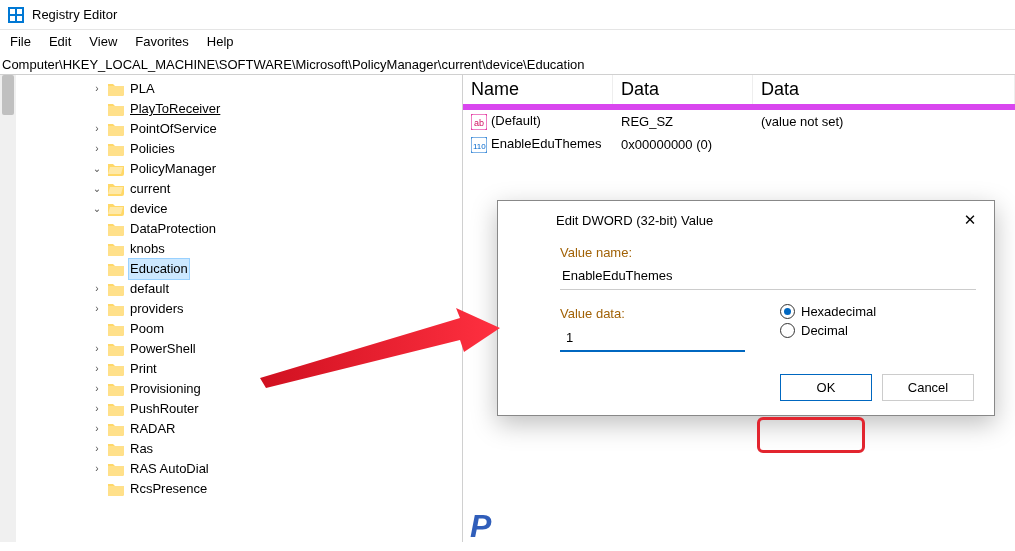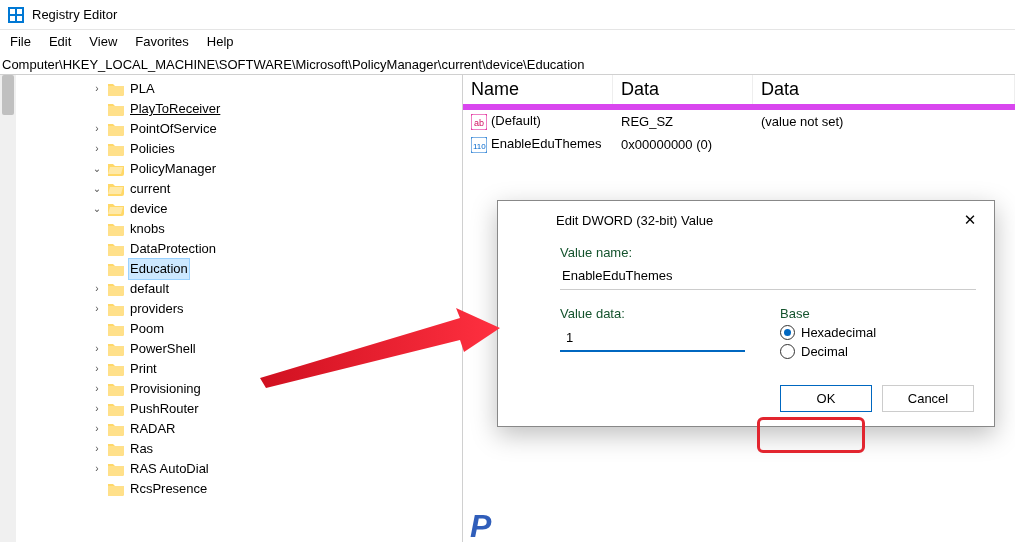--- a/index.html
+++ b/index.html
@@ -149,21 +149,21 @@
   padding: 10px 14px 8px 14px;
 }
 .dialog-close {
   font-size: 15px;
   cursor: default;
   width: 20px; text-align: center;
 }
 .dialog-body {
   padding: 2px 18px 14px 18px;
 }
-.field-label { margin-top: 6px; margin-bottom: 4px; color: #14532d; }
+.field-label { margin-top: 6px; margin-bottom: 4px; color: #a16207; }
 .value-name-display {
   border-bottom: 1px solid #ccc;
   padding: 4px 2px 6px 2px;
   margin-bottom: 10px;
 }
 .value-row {
   display: flex;
   gap: 30px;
   align-items: flex-start;
 }
@@ -359,33 +359,33 @@
                     <ul>
                       <li style="padding-left: 0px;">
                         <div class="row">
                           <span class="toggle"></span>
                           <span class="folder-icon">
                             <svg viewBox="0 0 16 14">
                               <path d="M0 2h5l2 2h9v8a2 2 0 0 1-2 2H0z" fill="#ffd868"></path>
                               <path d="M0 4h16v8a2 2 0 0 1-2 2H0z" fill="#ffe08a"></path>
                             </svg>
                           </span>
-                          <span class="label">knobs</span>
+                          <span class="label">DataProtection</span>
                         </div>
                       </li>
                       <li style="padding-left: 0px;">
                         <div class="row">
                           <span class="toggle"></span>
                           <span class="folder-icon">
                             <svg viewBox="0 0 16 14">
                               <path d="M0 2h5l2 2h9v8a2 2 0 0 1-2 2H0z" fill="#ffd868"></path>
                               <path d="M0 4h16v8a2 2 0 0 1-2 2H0z" fill="#ffe08a"></path>
                             </svg>
                           </span>
-                          <span class="label">DataProtection</span>
+                          <span class="label">knobs</span>
                         </div>
                       </li>
                       <li style="padding-left: 0px;">
                         <div class="row selected">
                           <span class="toggle"></span>
                           <span class="folder-icon">
                             <svg viewBox="0 0 16 14">
                               <path d="M0 2h5l2 2h9v8a2 2 0 0 1-2 2H0z" fill="#ffd868"></path>
                               <path d="M0 4h16v8a2 2 0 0 1-2 2H0z" fill="#ffe08a"></path>
                             </svg>
@@ -573,21 +573,20 @@
   <div class="dialog-body">
     <div class="field-label">Value name:</div>
     <div class="value-name-display">EnableEduThemes</div>
 
     <div class="value-row">
       <div class="value-data-col">
         <div class="field-label">Value data:</div>
         <input class="value-data-input" value="1" style="">
       </div>
       <div class="base-col">
-        <div class="field-label">Base</div>
         <div class="radio-row">
           <span class="radio checked"></span>
           <span>Hexadecimal</span>
         </div>
         <div class="radio-row">
           <span class="radio"></span>
           <span>Decimal</span>
         </div>
       </div>
     </div>

